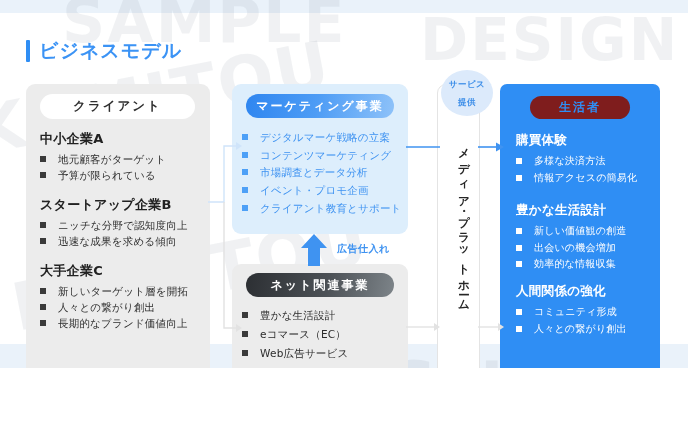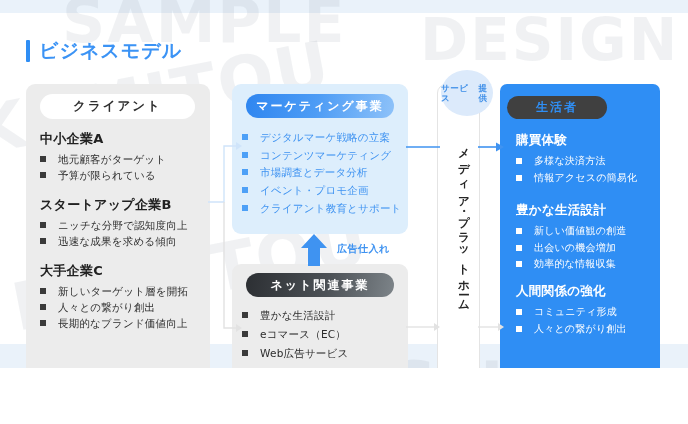--- a/index.html
+++ b/index.html
@@ -118,22 +118,22 @@
     color: #ffffff;
     font-size: 12px;
   }
   .pill-net {
     left: 246px; top: 273px; width: 148px; height: 24px;
     background: linear-gradient(100deg, #2c2f33 0%, #4c5156 55%, #7d8489 100%);
     color: #ffffff;
     font-size: 12px;
   }
   .pill-consumer {
-    left: 507px; top: 96px; width: 100px; height: 23px;
-    background: #404040;
+    left: 530px; top: 96px; width: 100px; height: 23px;
+    background: #7f1d1d;
     color: #2f8ef4;
     font-size: 12px;
   }
 
   
   .group {
     position: absolute;
     left: 40px;
     width: 170px;
   }
@@ -204,21 +204,21 @@
   
   .svc-badge {
     position: absolute;
     left: 441px;
     top: 70px;
     width: 52px;
     height: 46px;
     border-radius: 50%;
     background: #dceafb;
     display: flex;
-    flex-direction: row;
+    flex-direction: column;
     align-items: center;
     justify-content: center;
     gap: 8px;
   }
   .svc-badge span {
     font-size: 8.5px;
     color: #3b8de8;
     font-weight: 700;
     letter-spacing: 0.5px;
     line-height: 1.2;

